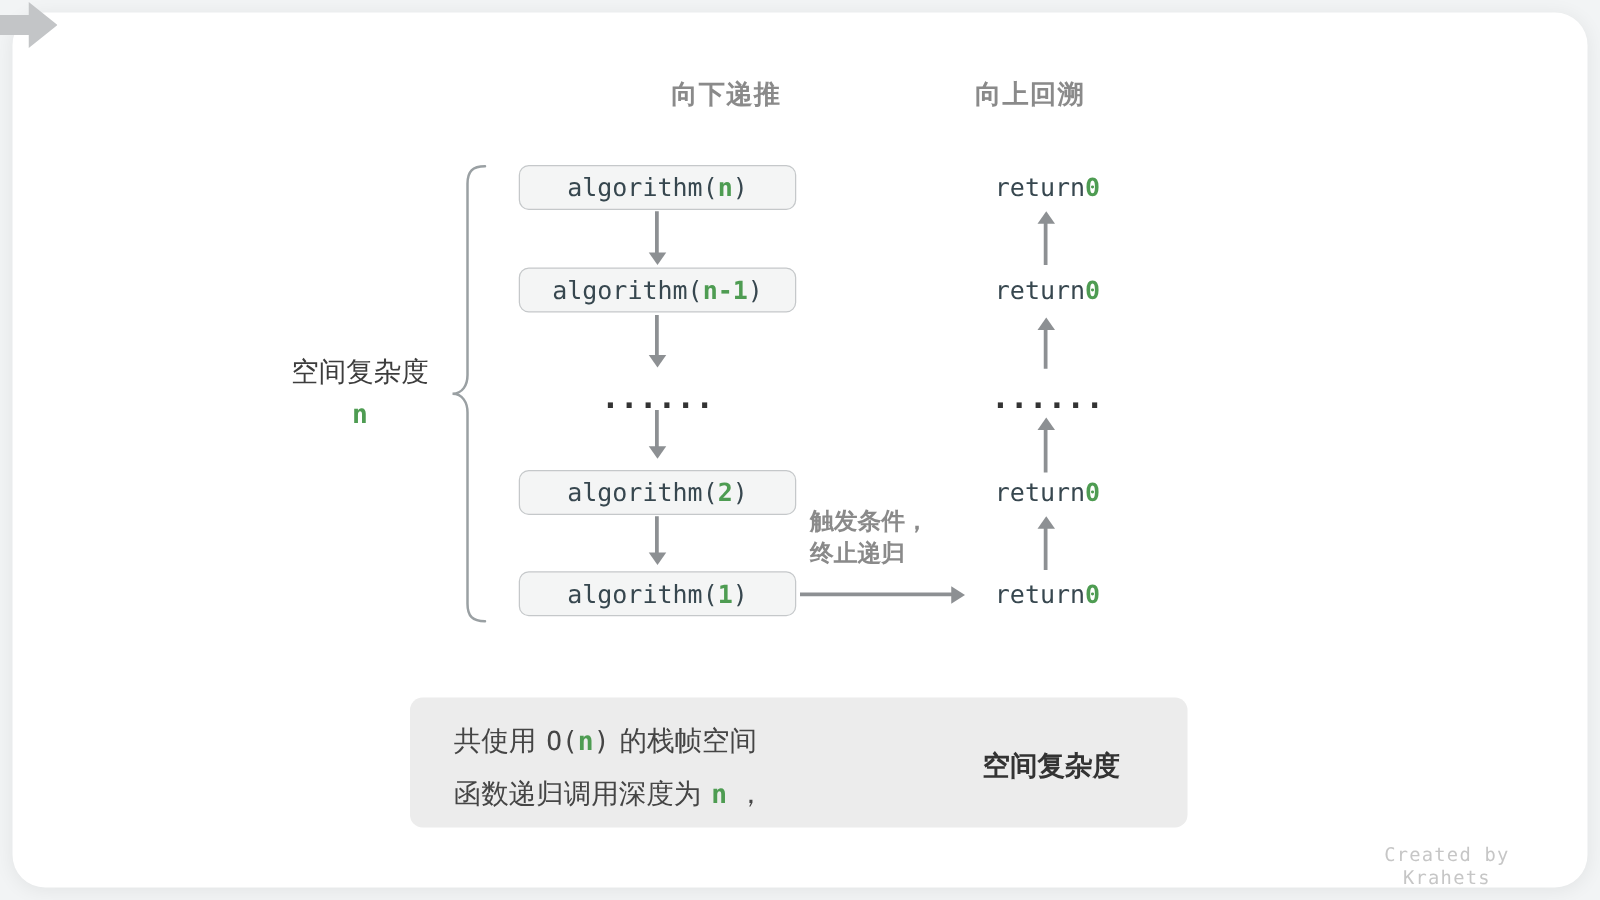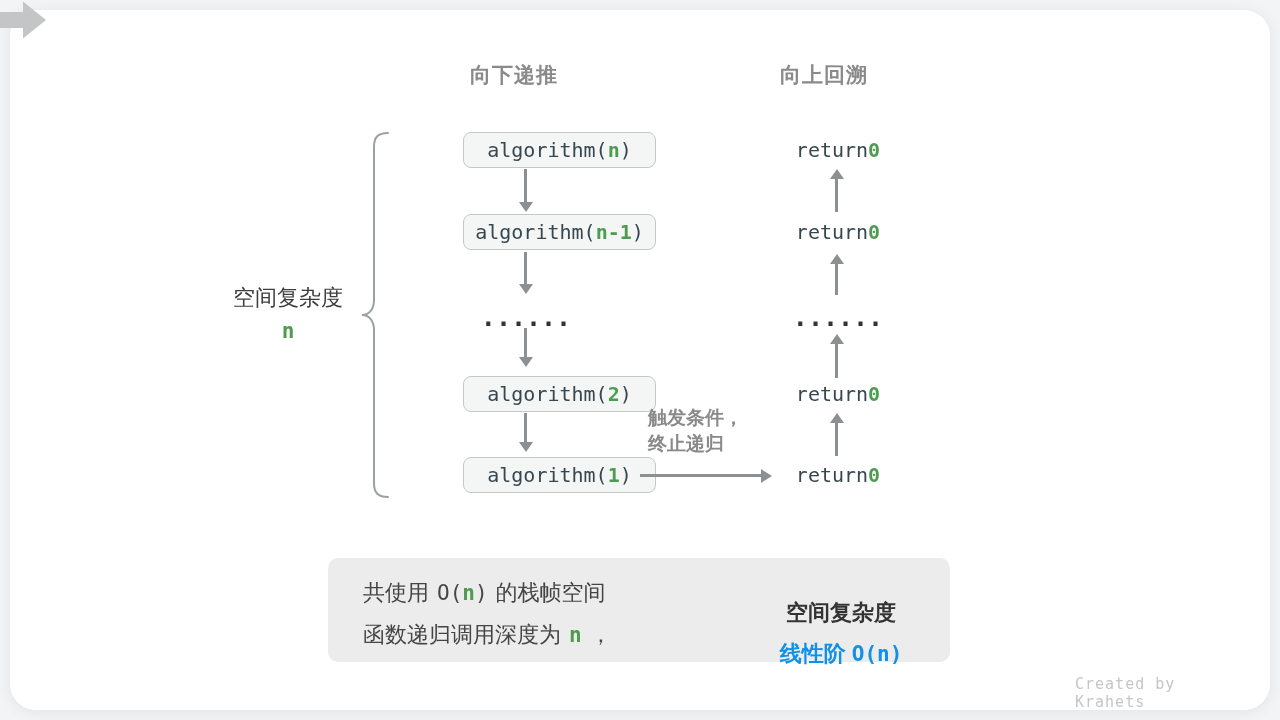--- a/index.html
+++ b/index.html
@@ -20,24 +20,24 @@
     box-shadow:0 2px 16px rgba(0,0,0,0.07);
   }
   .abs { position:absolute; }
   .mono { font-family:"DejaVu Sans Mono", monospace; }
   .green { color:var(--green); font-weight:bold; }
   .col-header {
     font-size:21px; font-weight:700; color:var(--muted);
     text-align:center; letter-spacing:1px;
   }
   .call-box {
-    left:415px; width:193px; height:36px;
+    left:415px; width:222px; height:36px;
     background:var(--box-bg); border:1.5px solid var(--box-border);
     border-radius:8px; display:flex; align-items:center; justify-content:center;
-    font-family:"DejaVu Sans Mono", monospace; font-size:20px; color:var(--code);margin-left:48px;
+    font-family:"DejaVu Sans Mono", monospace; font-size:20px; color:var(--code);
   }
   .ret {
     left:760px; width:156px; height:24px; text-align:center;
     font-family:"DejaVu Sans Mono", monospace; font-size:20px; color:var(--code);
     line-height:24px;
   }
   .ret .kw { }
   .dots {
     text-align:center; font-family:"DejaVu Sans Mono", monospace;
     font-weight:800; font-size:25px; line-height:26px; color:var(--dark);
@@ -78,31 +78,31 @@
   .summary-desc .gap { margin:0 8px; }
   .implies-arrow {
     left:681px; top:597px; width:46px; height:40px; background:var(--implies);
     clip-path:polygon(0 30%, 50% 30%, 50% 4%, 100% 50%, 50% 96%, 50% 70%, 0 70%);
   }
   .summary-right { left:757px; top:572px; width:168px; text-align:center; line-height:41px; white-space:nowrap; }
   .summary-title { font-size:22px; font-weight:700; color:var(--dark);margin-top:20px; }
   .summary-value { font-size:22px; font-weight:700; color:var(--blue); }
   .summary-value .mono { font-size:21px; font-weight:bold; }
   .watermark {
-    left:1075px; top:675px; width:165px; text-align:left;
+    left:1075px; top:675px; width:165px; text-align:center;
     font-family:"DejaVu Sans Mono", monospace; font-size:15px; color:var(--watermark);
     letter-spacing:1px;
   }
 </style>
 </head>
 <body>
 
 <div class="card"></div>
 
-<div class="abs col-header" style="left:403px; top:61px; width:222px;">向下递推</div>
+<div class="abs col-header" style="left:403px; top:61px; width:222px;text-align:right;">向下递推</div>
 <div class="abs col-header" style="left:746px; top:61px; width:156px;">向上回溯</div>
 
 <svg class="abs" style="left:350px; top:123px;" width="50" height="384" viewBox="0 0 50 384">
   <path d="M38,10 C28,10 24,14 24,24 L24,177 C24,185 20,192 12,192 C20,192 24,199 24,207 L24,360 C24,370 28,374 38,374" fill="none" stroke="#9aa0a3" stroke-width="2" stroke-linecap="round"></path>
 </svg>
 <div class="abs depth-label" style="top:283px;">空间复杂度</div>
 <div class="abs depth-value mono green" style="top:319px;">n</div>
 
 <div class="abs call-box" style="top:132px;">
   <span>algorithm(</span>
@@ -167,19 +167,15 @@
   <div>
     <span>共使用</span><span class="gap"><span class="mono">O(</span><span class="mono green">n</span><span class="mono">)</span></span><span>的栈帧空间</span>
   </div>
   <div>
     <span>函数递归调用深度为</span><span class="mono green gap">n</span><span>，</span>
   </div>
 </div>
 <div class="implies-arrow"></div>
 <div class="abs summary-right">
   <div class="summary-title">空间复杂度</div>
-  <div class="summary-value">
-    <span>线性阶</span>
-    <span class="mono">O(n)</span>
-  </div>
 </div>
 
 <div class="abs watermark">Created by Krahets</div>
 
 </body></html>

